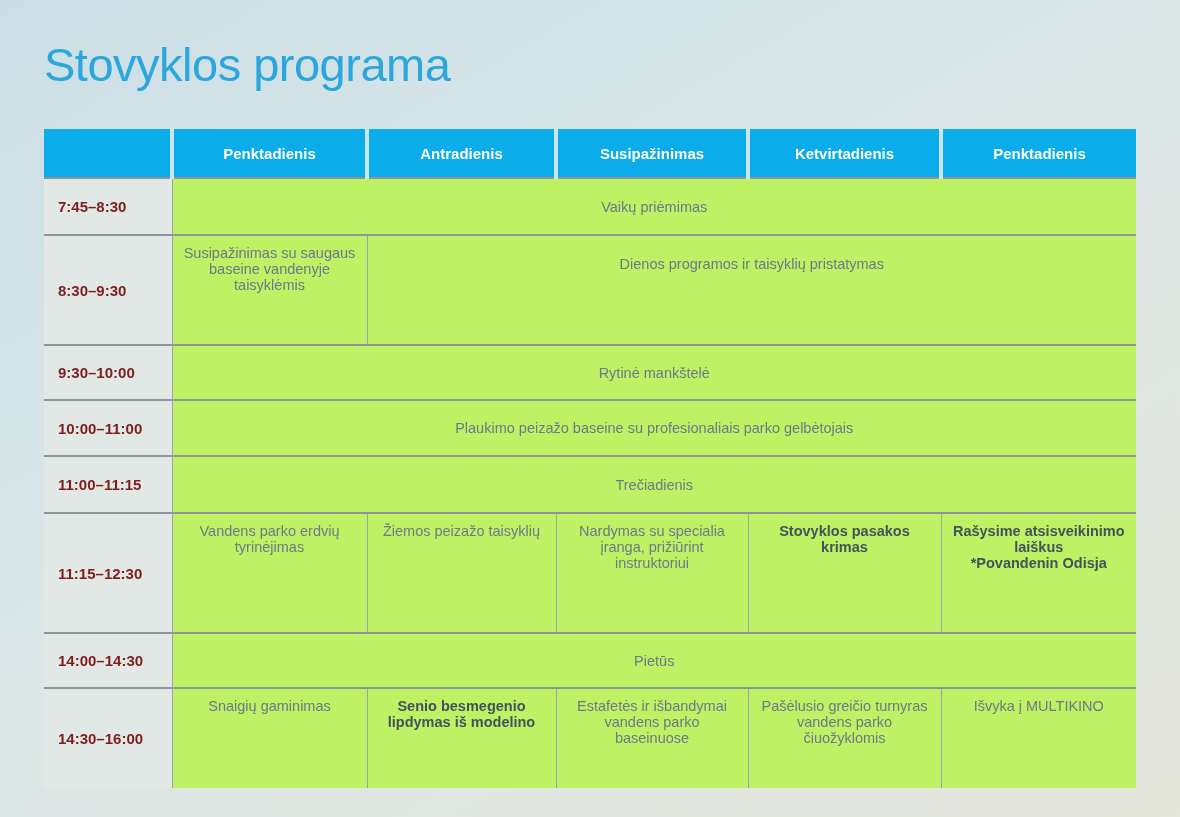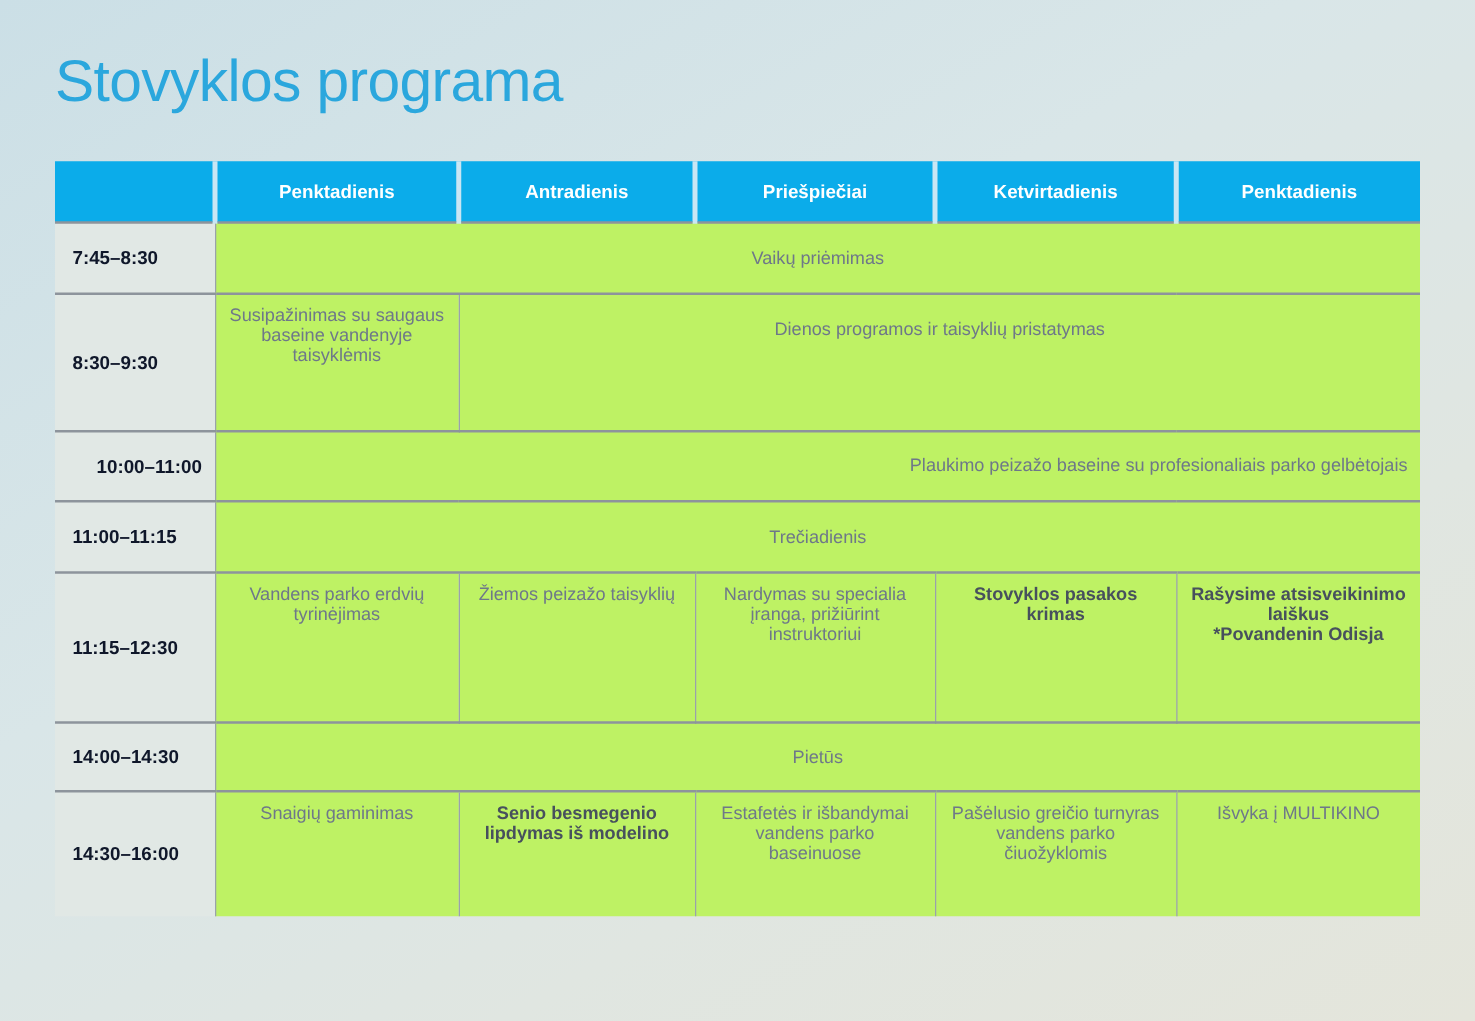--- a/index.html
+++ b/index.html
@@ -31,32 +31,32 @@
     height:48px;padding:0;
     border-left:4px solid #c9e6f4;
   }
   th:first-child{border-left:none;}
   tbody td{
     border-top:2px solid #8d949c;
     font-size:14.5px;color:#6e7889;text-align:center;
     padding:4px 10px;
   }
   tbody td.time{
-    background:#e1e8e5;color:#0f172a;font-weight:bold;
+    background:#e1e8e5;color:#7f1d1d;font-weight:bold;
     font-size:15px;text-align:left;padding-left:14px;
     vertical-align:middle;border-left:none;
   }
   tbody td.cell{background:#bef264;border-left:1px solid #9aa2ab;}
   tbody td.mid{vertical-align:middle;}
   tbody td.topalign{vertical-align:top;padding-top:9px;}
   tbody td.toppad{vertical-align:top;padding-top:20px;}
   tbody td.bold-cell{font-weight:bold;color:#47505d;}
   tbody td.prelines{white-space:pre-line;}
   tr.h47 td{height:47px;} tr.h84 td{height:84px;} tr.h45 td{height:45px;}
-  tr.h46 td{height:46px;text-align:right;} tr.h105 td{height:105px;} tr.h86 td{height:86px;}
+  tr.h46 td{height:46px;} tr.h105 td{height:105px;} tr.h86 td{height:86px;}
 </style>
 </head>
 <body>
 
 <div class="slide">
   <h1 class="title">Stovyklos programa</h1>
 
   <table class="schedule">
     <colgroup>
       <col class="c-time">
@@ -64,34 +64,38 @@
         <col class="c-tue">
         <col class="c-wed">
         <col class="c-thu">
         <col class="c-fri">
     </colgroup>
     <thead>
       <tr>
         <th></th>
         <th>Penktadienis</th>
         <th>Antradienis</th>
-        <th>Priešpiečiai</th>
+        <th>Susipažinimas</th>
         <th>Ketvirtadienis</th>
         <th>Penktadienis</th>
       </tr>
     </thead>
     <tbody>
       <tr class="h47">
         <td class="time">7:45–8:30</td>
         <td class="cell mid" colspan="5">Vaikų priėmimas</td>
       </tr>
       <tr class="h84">
         <td class="time">8:30–9:30</td>
         <td class="cell topalign">Susipažinimas su  saugaus baseine vandenyje taisyklėmis</td>
         <td class="cell toppad" colspan="4">Dienos programos  ir taisyklių pristatymas</td>
+      </tr>
+      <tr class="h45">
+        <td class="time">9:30–10:00</td>
+        <td class="cell mid" colspan="5">Rytinė mankštelė</td>
       </tr>
       <tr class="h46">
         <td class="time">10:00–11:00</td>
         <td class="cell mid" colspan="5">Plaukimo peizažo baseine su profesionaliais parko gelbėtojais</td>
       </tr>
       <tr class="h47">
         <td class="time">11:00–11:15</td>
         <td class="cell mid" colspan="5">Trečiadienis</td>
       </tr>
       <tr class="h105">

